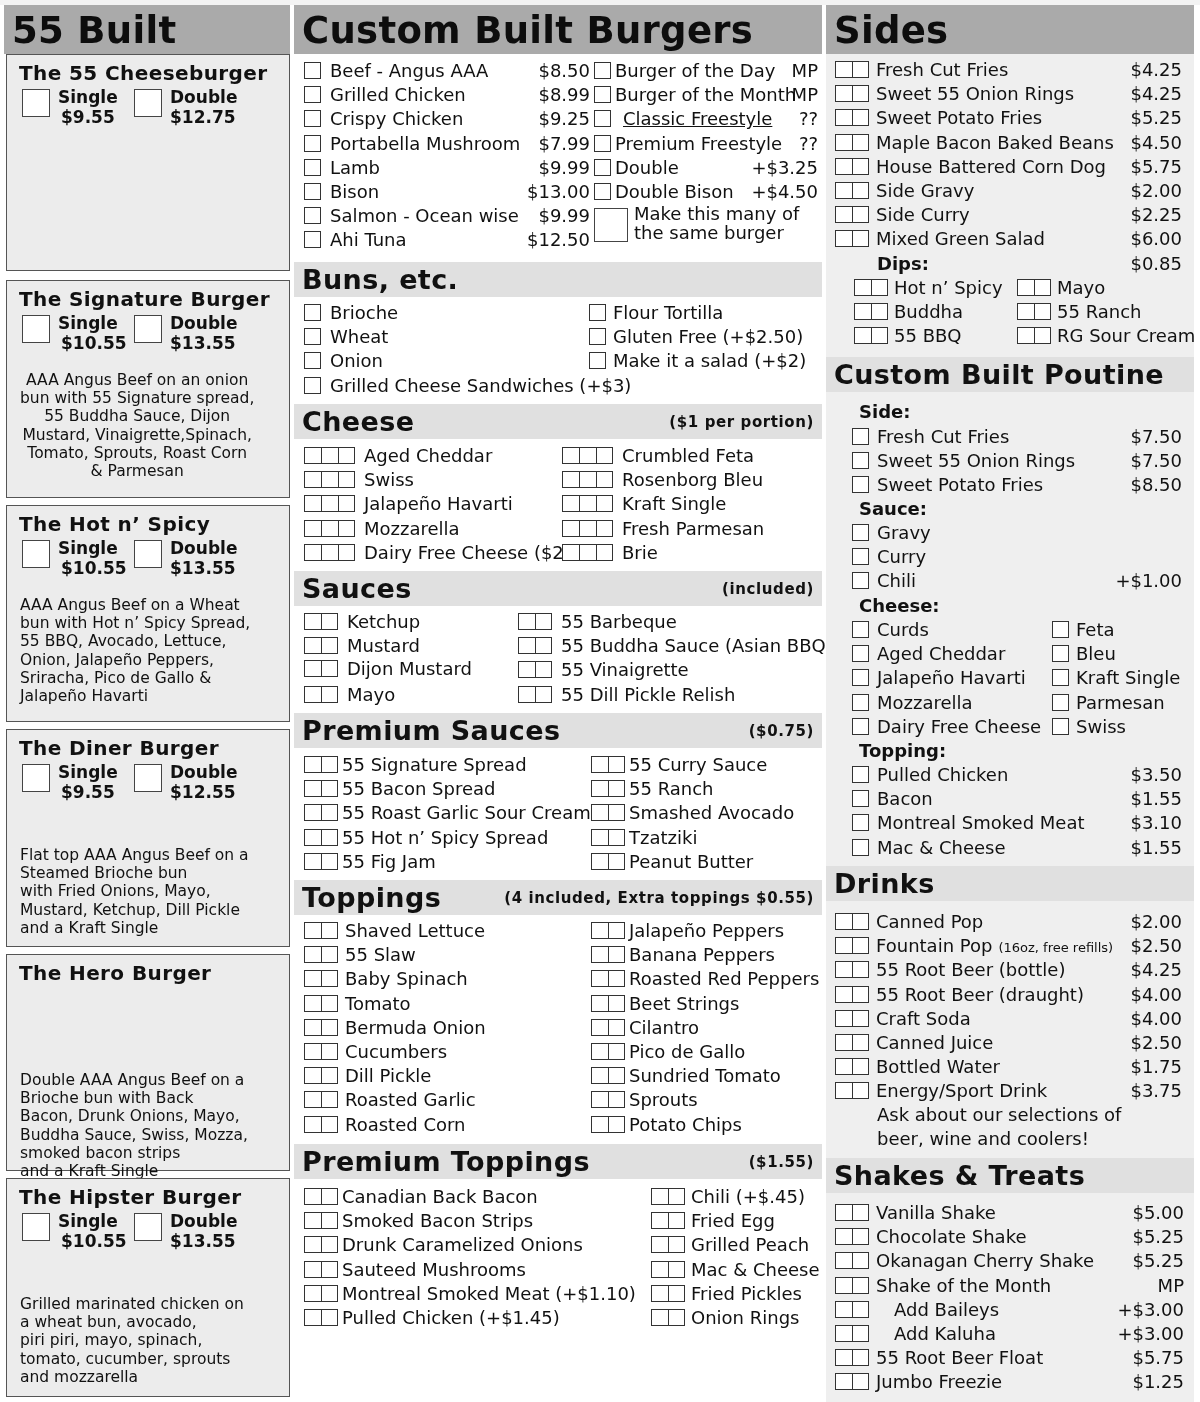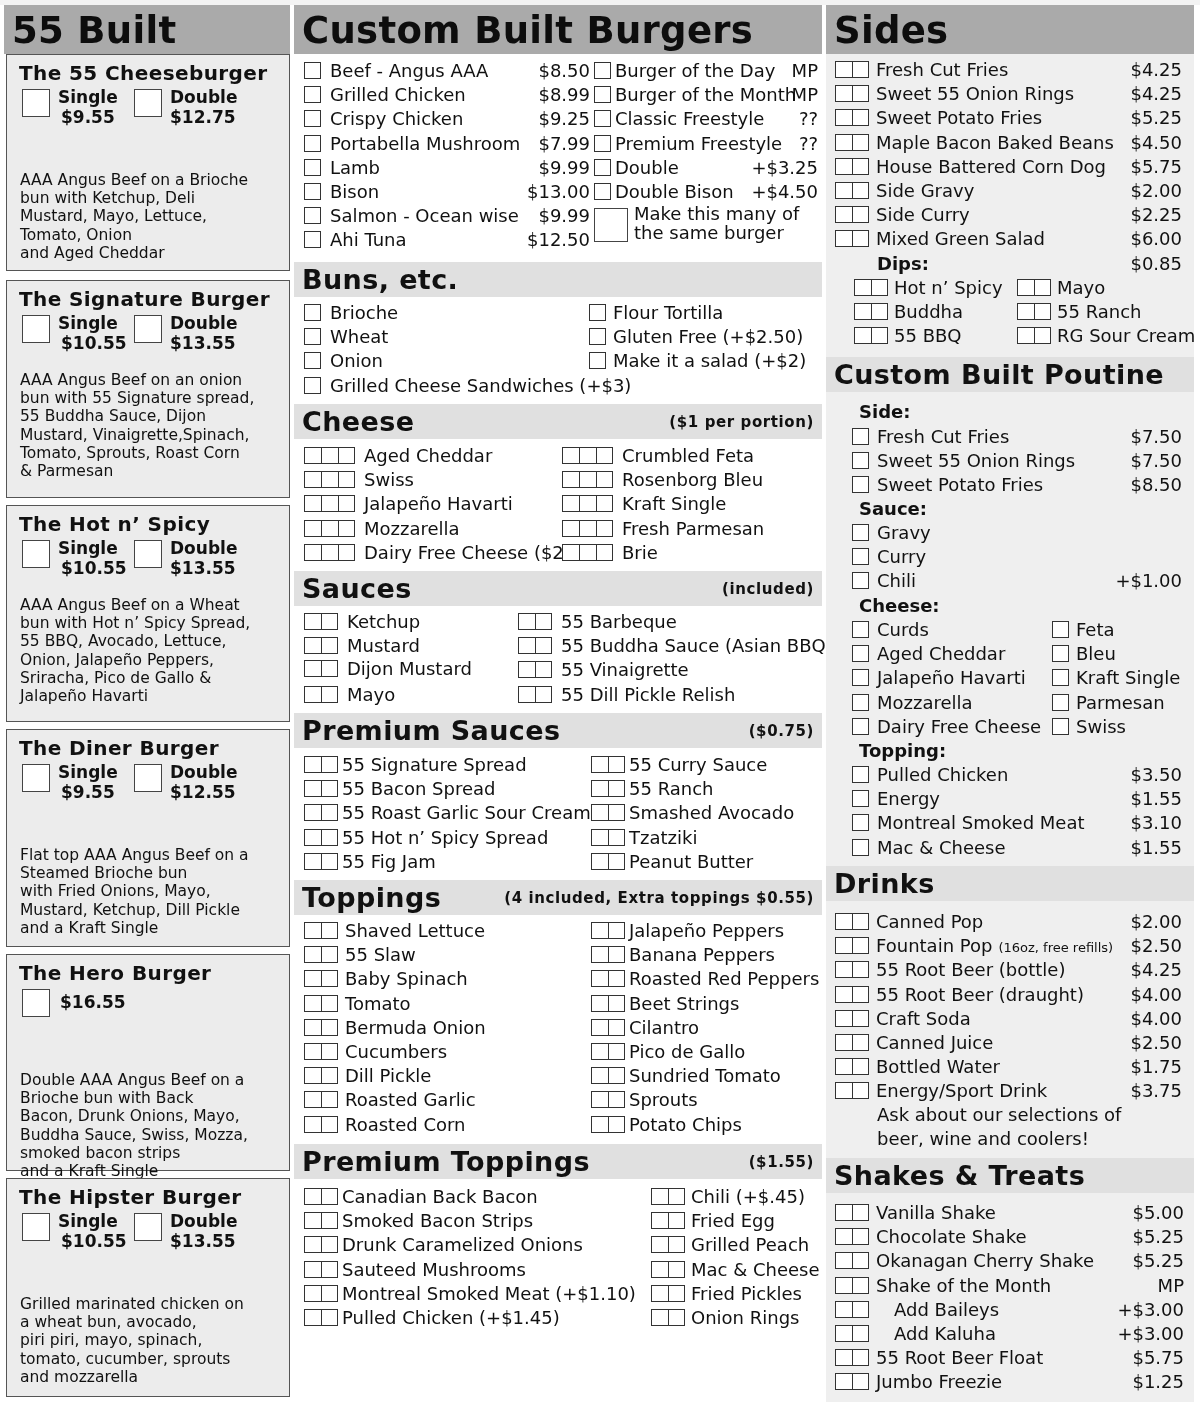--- a/index.html
+++ b/index.html
@@ -41,39 +41,32 @@
       <div class="card" style="top: 0px; height: 217px;">
         <div class="card-title">The 55 Cheeseburger</div>
         <div class="opts">
           <div class="bigbox" style="left: 15px; top: 4px;"></div>
           <div class="optlabel" style="left: 51px; top: 2px;">Single</div>
           <div class="optlabel" style="left: 54px; top: 22px;">$9.55</div>
           <div class="bigbox" style="left: 127px; top: 4px;"></div>
           <div class="optlabel" style="left: 163px; top: 2px;">Double</div>
           <div class="optlabel" style="left: 163px; top: 22px;">$12.75</div>
         </div>
-        <div class="desc" style="top: 116px;">
-          <div>AAA Angus Beef on a Brioche</div>
-          <div>bun with Ketchup, Deli</div>
-          <div>Mustard, Mayo, Lettuce,</div>
-          <div>Tomato, Onion</div>
-          <div>and Aged Cheddar</div>
-        </div>
       </div>
       <div class="card" style="top: 226px; height: 218px;">
         <div class="card-title">The Signature Burger</div>
         <div class="opts">
           <div class="bigbox" style="left: 15px; top: 4px;"></div>
           <div class="optlabel" style="left: 51px; top: 2px;">Single</div>
           <div class="optlabel" style="left: 54px; top: 22px;">$10.55</div>
           <div class="bigbox" style="left: 127px; top: 4px;"></div>
           <div class="optlabel" style="left: 163px; top: 2px;">Double</div>
           <div class="optlabel" style="left: 163px; top: 22px;">$13.55</div>
         </div>
-        <div class="desc" style="top: 90px;">
+        <div class="desc" style="top: 90px; text-align: center;">
           <div>AAA Angus Beef on an onion</div>
           <div>bun with 55 Signature spread,</div>
           <div>55 Buddha Sauce, Dijon</div>
           <div>Mustard, Vinaigrette,Spinach,</div>
           <div>Tomato, Sprouts, Roast Corn</div>
           <div>&amp; Parmesan</div>
         </div>
       </div>
       <div class="card" style="top: 451px; height: 217px;">
         <div class="card-title">The Hot n’ Spicy</div>
@@ -107,24 +100,20 @@
         <div class="desc" style="top: 116px;">
           <div>Flat top AAA Angus Beef on a</div>
           <div>Steamed Brioche bun</div>
           <div>with Fried Onions, Mayo,</div>
           <div>Mustard, Ketchup, Dill Pickle</div>
           <div>and a Kraft Single</div>
         </div>
       </div>
       <div class="card" style="top: 900px; height: 217px;">
         <div class="card-title">The Hero Burger</div>
-        <div class="opts">
-          <div class="bigbox" style="left: 15px; top: 4px;"></div>
-          <div class="optlabel" style="left: 53px; top: 7px;">$16.55</div>
-        </div>
         <div class="desc" style="top: 116px;">
           <div>Double AAA Angus Beef on a</div>
           <div>Brioche bun with Back</div>
           <div>Bacon, Drunk Onions, Mayo,</div>
           <div>Buddha Sauce, Swiss, Mozza,</div>
           <div>smoked bacon strips</div>
           <div>and a Kraft Single</div>
         </div>
       </div>
       <div class="card" style="top: 1124px; height: 219px;">
@@ -164,21 +153,21 @@
       <div class="row" style="left: 10px; top: 126px;"><span class="cb cb1"></span><span style="margin-left: 9px;">Bison</span></div>
       <div class="price" style="right: 232px; top: 126px;">$13.00</div>
       <div class="row" style="left: 10px; top: 150.2px;"><span class="cb cb1"></span><span style="margin-left: 9px;">Salmon - Ocean wise</span></div>
       <div class="price" style="right: 232px; top: 150.2px;">$9.99</div>
       <div class="row" style="left: 10px; top: 174.4px;"><span class="cb cb1"></span><span style="margin-left: 9px;">Ahi Tuna</span></div>
       <div class="price" style="right: 232px; top: 174.4px;">$12.50</div>
       <div class="row" style="left: 300px; top: 5px;"><span class="cb cb1"></span><span style="margin-left: 4px;">Burger of the Day</span></div>
       <div class="price" style="right: 4px; top: 5px;">MP</div>
       <div class="row" style="left: 300px; top: 29.2px;"><span class="cb cb1"></span><span style="margin-left: 4px;">Burger of the Month</span></div>
       <div class="price" style="right: 4px; top: 29.2px;">MP</div>
-      <div class="row" style="left: 300px; top: 53.4px;"><span class="cb cb1"></span><span style="margin-left: 4px;">Classic Freestyle</span></div>
+      <div class="row" style="left: 300px; top: 53.4px;"><span class="cb cb1"></span><span style="margin-left: 12px; text-decoration: underline;">Classic Freestyle</span></div>
       <div class="price" style="right: 4px; top: 53.4px;">??</div>
       <div class="row" style="left: 300px; top: 77.6px;"><span class="cb cb1"></span><span style="margin-left: 4px;">Premium Freestyle</span></div>
       <div class="price" style="right: 4px; top: 77.6px;">??</div>
       <div class="row" style="left: 300px; top: 101.8px;"><span class="cb cb1"></span><span style="margin-left: 4px;">Double</span></div>
       <div class="price" style="right: 4px; top: 101.8px;">+$3.25</div>
       <div class="row" style="left: 300px; top: 126px;"><span class="cb cb1"></span><span style="margin-left: 4px;">Double Bison</span></div>
       <div class="price" style="right: 4px; top: 126px;">+$4.50</div>
       <div class="bigbox" style="left: 300px; top: 154px; width: 34px; height: 34px;"></div>
       <div class="abs" style="left: 340px; top: 150px; font-size: 18px; line-height: 20px;">Make this many of</div>
       <div class="abs" style="left: 340px; top: 169px; font-size: 18px; line-height: 20px;">the same burger</div>
@@ -305,21 +294,21 @@
       <div class="row" style="left: 26px; top: 636.6px;"><span class="cb cb1"></span><span style="margin-left: 8px;">Mozzarella</span></div>
       <div class="row" style="left: 26px; top: 660.8px;"><span class="cb cb1"></span><span style="margin-left: 8px;">Dairy Free Cheese</span></div>
       <div class="row" style="left: 226px; top: 564px;"><span class="cb cb1"></span><span style="margin-left: 7px;">Feta</span></div>
       <div class="row" style="left: 226px; top: 588.2px;"><span class="cb cb1"></span><span style="margin-left: 7px;">Bleu</span></div>
       <div class="row" style="left: 226px; top: 612.4px;"><span class="cb cb1"></span><span style="margin-left: 7px;">Kraft Single</span></div>
       <div class="row" style="left: 226px; top: 636.6px;"><span class="cb cb1"></span><span style="margin-left: 7px;">Parmesan</span></div>
       <div class="row" style="left: 226px; top: 660.8px;"><span class="cb cb1"></span><span style="margin-left: 7px;">Swiss</span></div>
       <div class="sublabel" style="left: 33px; top: 685px;">Topping:</div>
       <div class="row" style="left: 26px; top: 709px;"><span class="cb cb1"></span><span style="margin-left: 8px;">Pulled Chicken</span></div>
       <div class="price" style="right: 12px; top: 709px;">$3.50</div>
-      <div class="row" style="left: 26px; top: 733.2px;"><span class="cb cb1"></span><span style="margin-left: 8px;">Energy</span></div>
+      <div class="row" style="left: 26px; top: 733.2px;"><span class="cb cb1"></span><span style="margin-left: 8px;">Bacon</span></div>
       <div class="price" style="right: 12px; top: 733.2px;">$1.55</div>
       <div class="row" style="left: 26px; top: 757.4px;"><span class="cb cb1"></span><span style="margin-left: 8px;">Montreal Smoked Meat</span></div>
       <div class="price" style="right: 12px; top: 757.4px;">$3.10</div>
       <div class="row" style="left: 26px; top: 781.6px;"><span class="cb cb1"></span><span style="margin-left: 8px;">Mac &amp; Cheese</span></div>
       <div class="price" style="right: 12px; top: 781.6px;">$1.55</div>
       <div class="sechead" style="position: absolute; left: 0px; right: 0px; top: 812px;"><span>Drinks</span></div>
       <div class="row" style="left: 9px; top: 856px;"><span class="cb cb2"></span><span style="margin-left: 7px;">Canned Pop</span></div>
       <div class="price" style="right: 12px; top: 856px;">$2.00</div>
       <div class="row" style="left: 9px; top: 880.2px;"><span class="cb cb2"></span><span style="margin-left: 7px;">Fountain Pop</span><span style="font-size: 13px; margin-left: 6px;">(16oz, free refills)</span></div>
       <div class="price" style="right: 12px; top: 880.2px;">$2.50</div>

